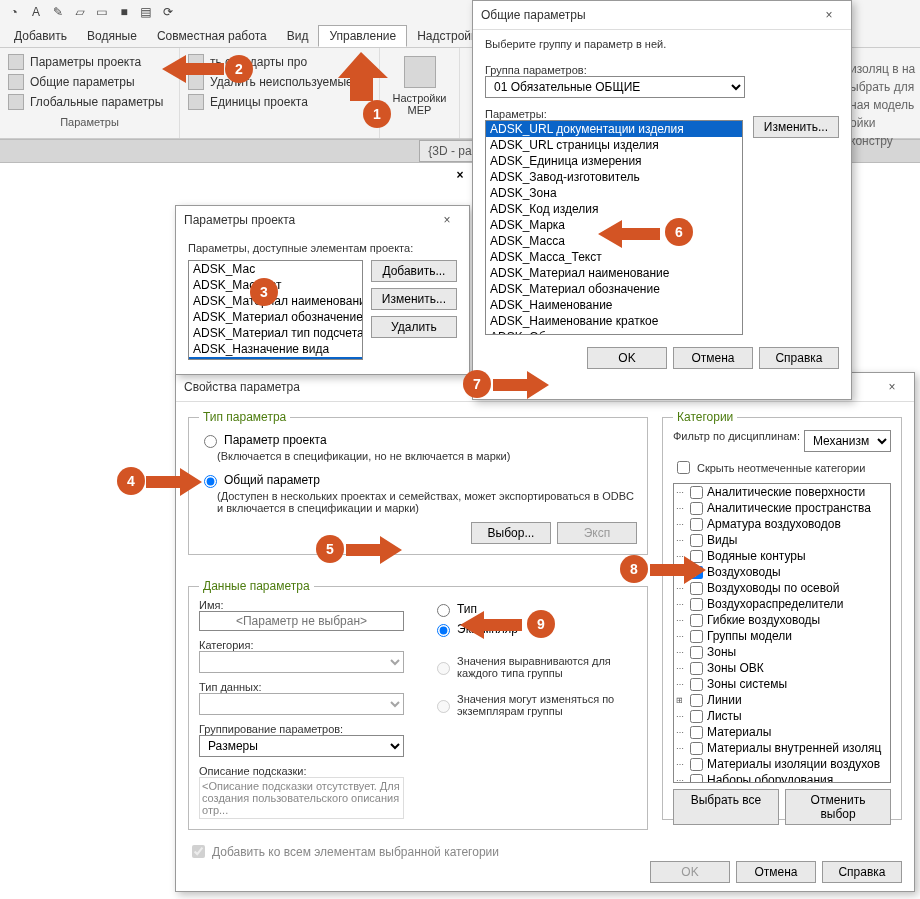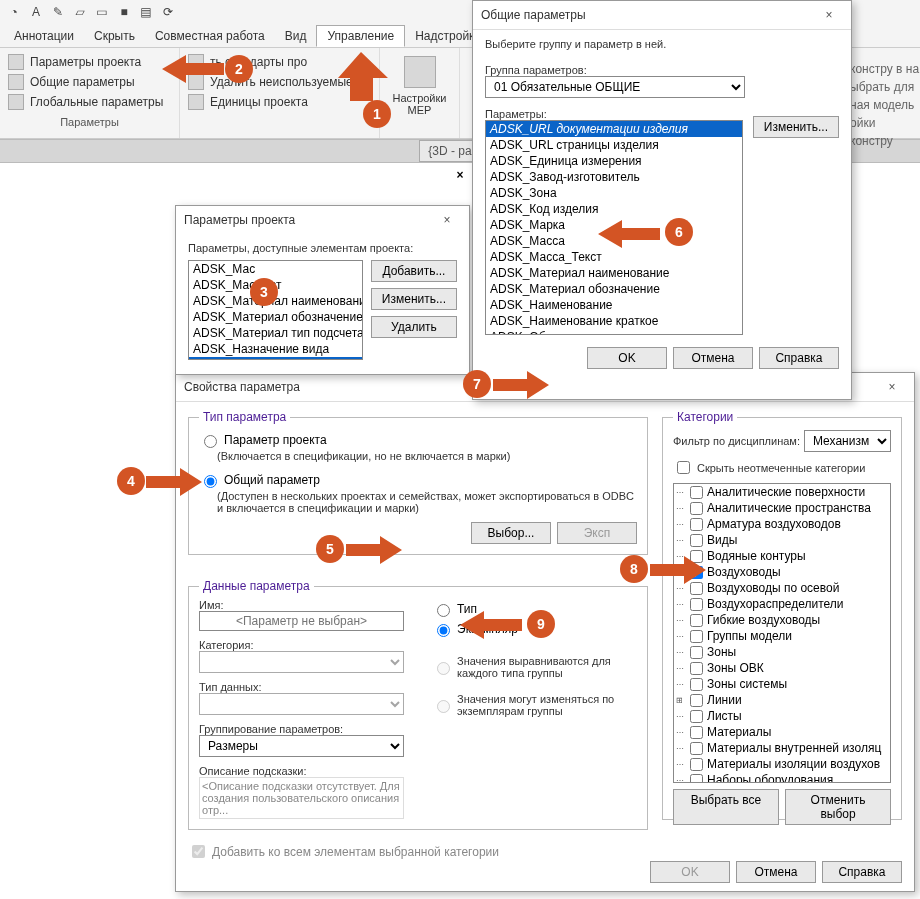--- a/index.html
+++ b/index.html
@@ -19,23 +19,23 @@
   .tabbar .doc { background: #e9e9e9; padding: 3px 8px; border: 1px solid #aaa; color: #555; }
   .dlg { position: absolute; background: #fff; border: 1px solid #999; box-shadow: 3px 3px 8px rgba(0,0,0,0.25); }
   .dlg-title { display: flex; justify-content: space-between; align-items: center; padding: 4px 8px; color: #333; font-size: 12px; }
   .close-x { width: 28px; height: 20px; display: flex; align-items: center; justify-content: center; color: #555; cursor: pointer; }
   .dlg-body { padding: 8px 12px; }
   .btn { background: #e9e9e9; border: 1px solid #999; padding: 3px 10px; min-width: 80px; text-align: center; cursor: pointer; }
   .btn.disabled { color: #999; }
   select, input[type=text] { border: 1px solid #888; padding: 2px 4px; background: #fff; }
   .listbox { border: 1px solid #888; background: #fff; overflow-y: scroll; }
   .listbox .item { padding: 1px 4px; white-space: nowrap; cursor: pointer; }
-  .listbox .item.sel { background: #0a64c8; color: #fff; font-style: italic; }
+  .listbox .item.sel { background: #0a64c8; color: #fff; }
   fieldset { border: 1px solid #bbb; padding: 6px 10px 10px; margin: 0; }
-  legend { padding: 0 4px; color: #4c1d95; }
+  legend { padding: 0 4px; color: #4d7c0f; }
   .radio-row, .check-row { display: flex; align-items: center; gap: 4px; padding: 2px 0; }
   .small { font-size: 11px; color: #333; }
   .muted { color: #888; }
   .tree { border: 1px solid #888; overflow-y: scroll; background: #fff; }
   .tree .ti { display: flex; align-items: center; gap: 4px; padding: 1px 2px; white-space: nowrap; }
   .tree .ti .exp { width: 10px; color: #555; }
   .tree input[type=checkbox] { margin: 0; }
   .badge { position: absolute; width: 28px; height: 28px; background: #d35424; color: #fff; border-radius: 50%; display: flex; align-items: center; justify-content: center; font-weight: bold; font-size: 14px; z-index: 200; }
   .arrow { position: absolute; z-index: 199; }
   .side-clip { position:absolute; right:0; top:60px; width:70px; color:#666; font-size:11px; line-height:18px; }
@@ -48,22 +48,22 @@
     <span>◔</span>
     <span>A</span>
     <span>✎</span>
     <span>▱</span>
     <span>▭</span>
     <span>■</span>
     <span>▤</span>
     <span>⟳</span>
   </div>
   <div class="tabs" id="ribbon-tabs">
-      <span class="tab">Аннотации</span>
-      <span class="tab">Скрыть</span>
+      <span class="tab">Добавить</span>
+      <span class="tab">Водяные</span>
       <span class="tab">Совместная работа</span>
       <span class="tab">Вид</span>
       <span class="tab active">Управление</span>
       <span class="tab">Надстройки</span>
     </div>
   <div class="panel-area">
     <div class="rpanel" style="width:180px">
       <div class="row">
           <span class="ico"></span>
           <span>Параметры проекта</span>
@@ -93,21 +93,21 @@
         </div>
     </div>
     <div class="rpanel" style="width:80px;text-align:center">
       <div style="width:32px;height:32px;background:#d8d8d8;border:1px solid #aaa;margin:4px auto"></div>
       <div class="small" style="white-space:pre-line">Настройки
 MEP</div>
     </div>
   </div>
 </div>
 <div class="side-clip">
-  <div>констру в на</div>
+  <div>изоляц в на</div>
     <div>ыбрать для</div>
     <div>ная модель</div>
     <div>ойки констру</div>
 </div>
 
 <div class="tabbar">
   <span class="doc">{3D - padal}</span>
   <span style="font-weight:bold">×</span>
 </div>
 
@@ -171,21 +171,21 @@
         </div>
       </fieldset>
       <div class="check-row muted" style="margin-top:10px">
           <input type="checkbox" checked="" disabled="" style="">
           <span>Добавить ко всем элементам выбранной категории</span>
         </div>
     </div>
     <div style="width:240px">
       <fieldset style="height:410px">
         <legend>Категории</legend>
-        <div style="display:flex;align-items:center;gap:4px;margin-bottom:4px">
+        <div style="display:flex;align-items:flex-start;gap:4px;margin-bottom:4px">
           <span class="small">Фильтр по дисциплинам:</span>
           <select style="flex:1"><option>Механизм</option></select>
         </div>
         <div class="check-row">
             <input type="checkbox" style="">
             <span class="small">Скрыть неотмеченные категории</span>
           </div>
         <div class="tree" id="cat-tree" style="height:300px;margin-top:4px">
             <div class="ti">
               <span class="exp" style="font-size: 8px;">⋯</span>

